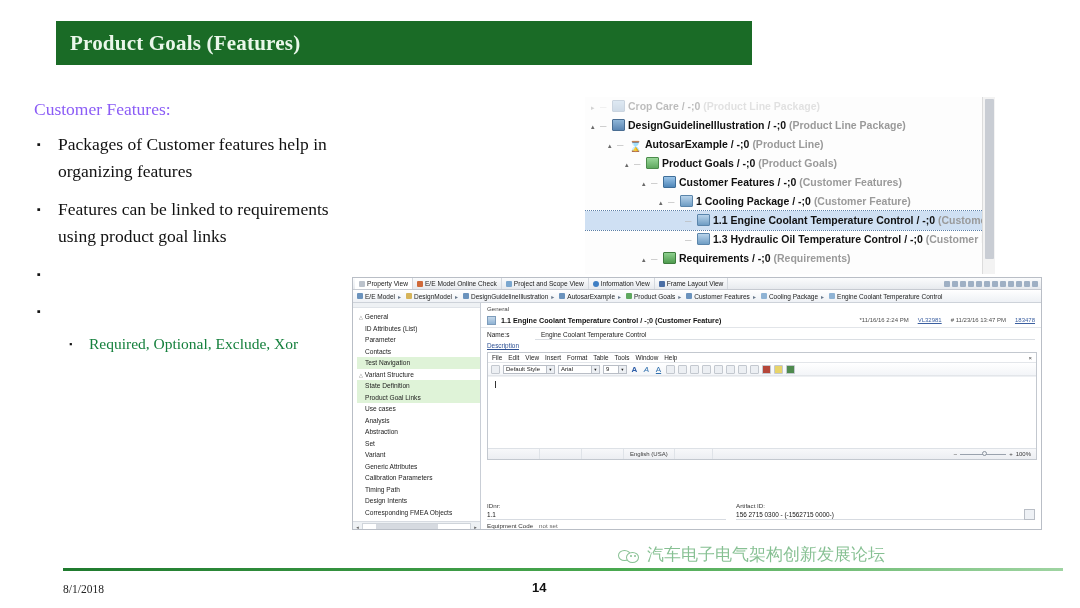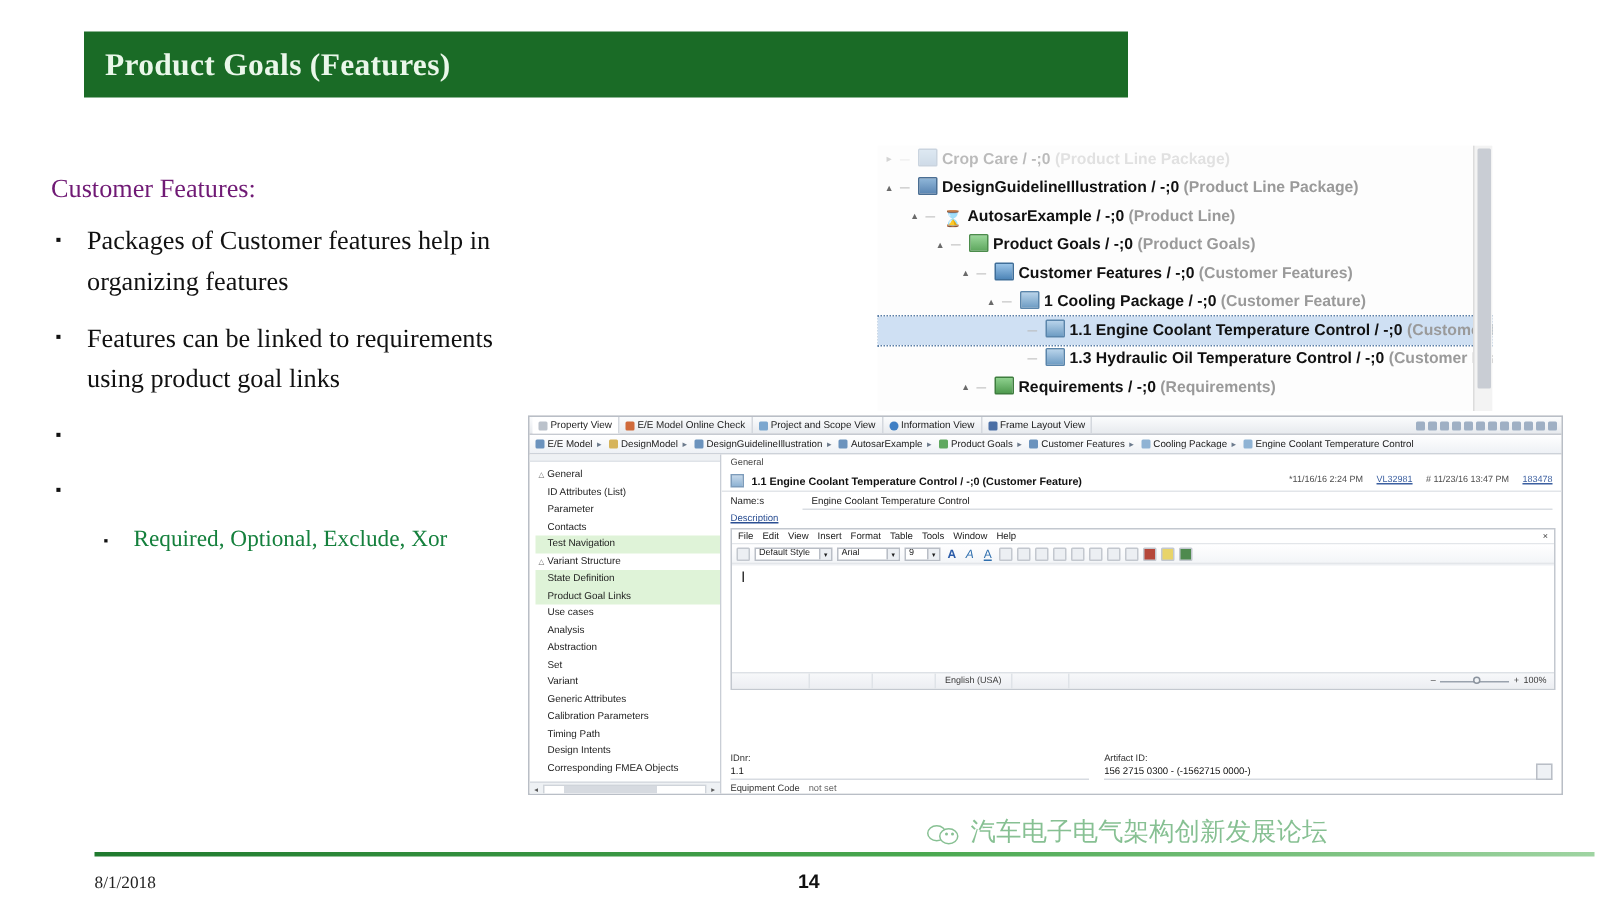--- a/index.html
+++ b/index.html
@@ -20,21 +20,21 @@
     box-shadow:0 0 0 1px #1a6b26;
   }
   .title-banner .title-text{
     color:#eaf7ea; font-family:"Liberation Serif", serif;
     font-weight:bold; font-size:21px; letter-spacing:.2px;
     padding-left:13px;
   }
 
   
   .bullets{ position:absolute; left:34px; top:99px; width:310px; }
-  .lead{ font-size:17.5px; color:#701a75; margin-bottom:9px;margin-top:16px; }
+  .lead{ font-size:17.5px; color:#8b5cf6; margin-bottom:9px; }
   .b1{ display:flex; margin-top:11px; }
   .b1 .mk{ width:24px; flex:none; font-size:11px; line-height:26px; color:#111; padding-left:3px;}
   .b1 .tx{ font-size:17.5px; line-height:27px; color:#111; }
   .b2{ display:flex; margin-top:8px; padding-left:35px; }
   .b2 .mk{ width:20px; flex:none; font-size:9px; line-height:24px; color:#111; }
   .b2 .tx{ font-size:15.5px; line-height:24px; color:#15803d; }
 
   
   .tree-shot{
     position:absolute; left:585px; top:97px; width:410px; height:177px;
@@ -58,21 +58,21 @@
   .ty{ color:#9a9a9a; font-weight:bold; }
   .tree-scroll{
     position:absolute; right:0; top:0; width:13px; height:100%;
     background:#f3f3f3; border-left:1px solid #dcdcdc;
   }
   .tree-scroll .thumb{ position:absolute; top:2px; left:2px; width:9px; height:160px; background:#c9cdd4; border-radius:1px;}
 
   
   .app{
     position:absolute; left:352px; top:277px; width:690px; height:253px;
-    background:#e5e5e5; border:1px solid #b9bec6;
+    background:#0c4a6e; border:1px solid #b9bec6;
     font-family:"Liberation Sans", sans-serif; font-size:7px; color:#1b1b1b;
     overflow:hidden;
   }
   .app-tabs{
     height:12px; background:linear-gradient(#fbfcfd,#e7eaee);
     border-bottom:1px solid #c6cad1; display:flex; align-items:center; padding-left:2px;
   }
   .tab{ display:flex; align-items:center; height:11px; padding:0 4px; font-size:6.6px; white-space:nowrap; border-right:1px solid #d4d8de;}
   .tab.active{ background:#ffffff; }
   .tabico{ width:6px; height:6px; margin-right:2px; border-radius:1px; flex:none;}

